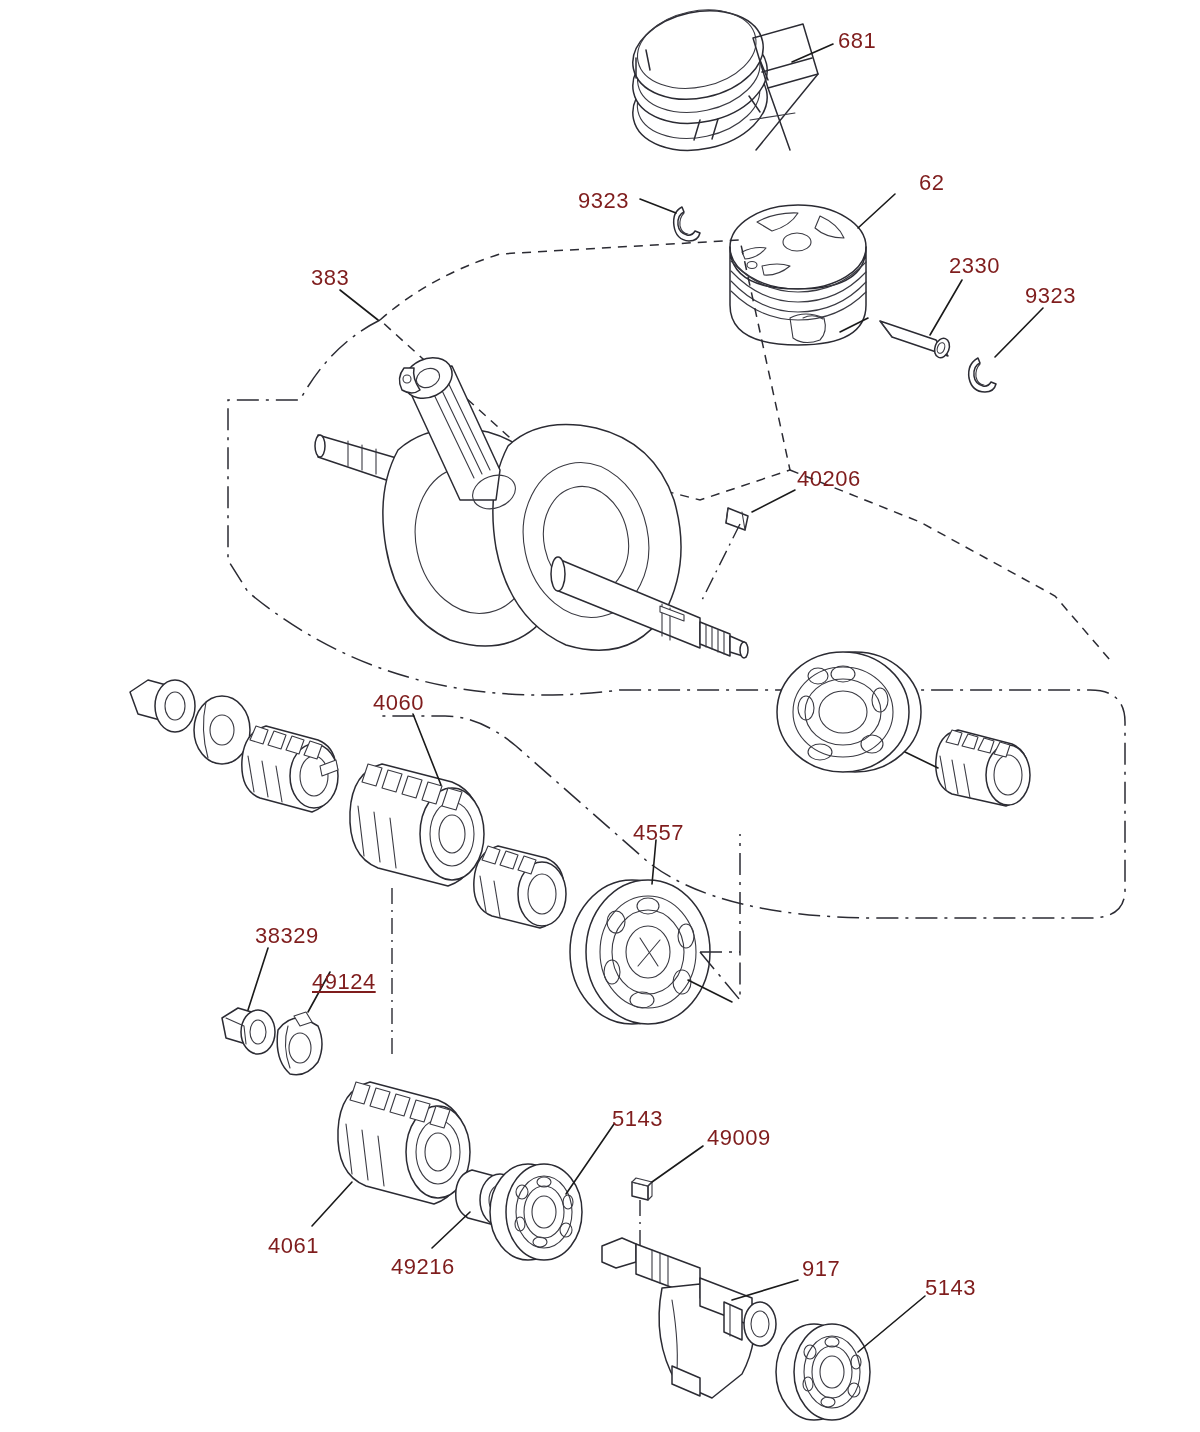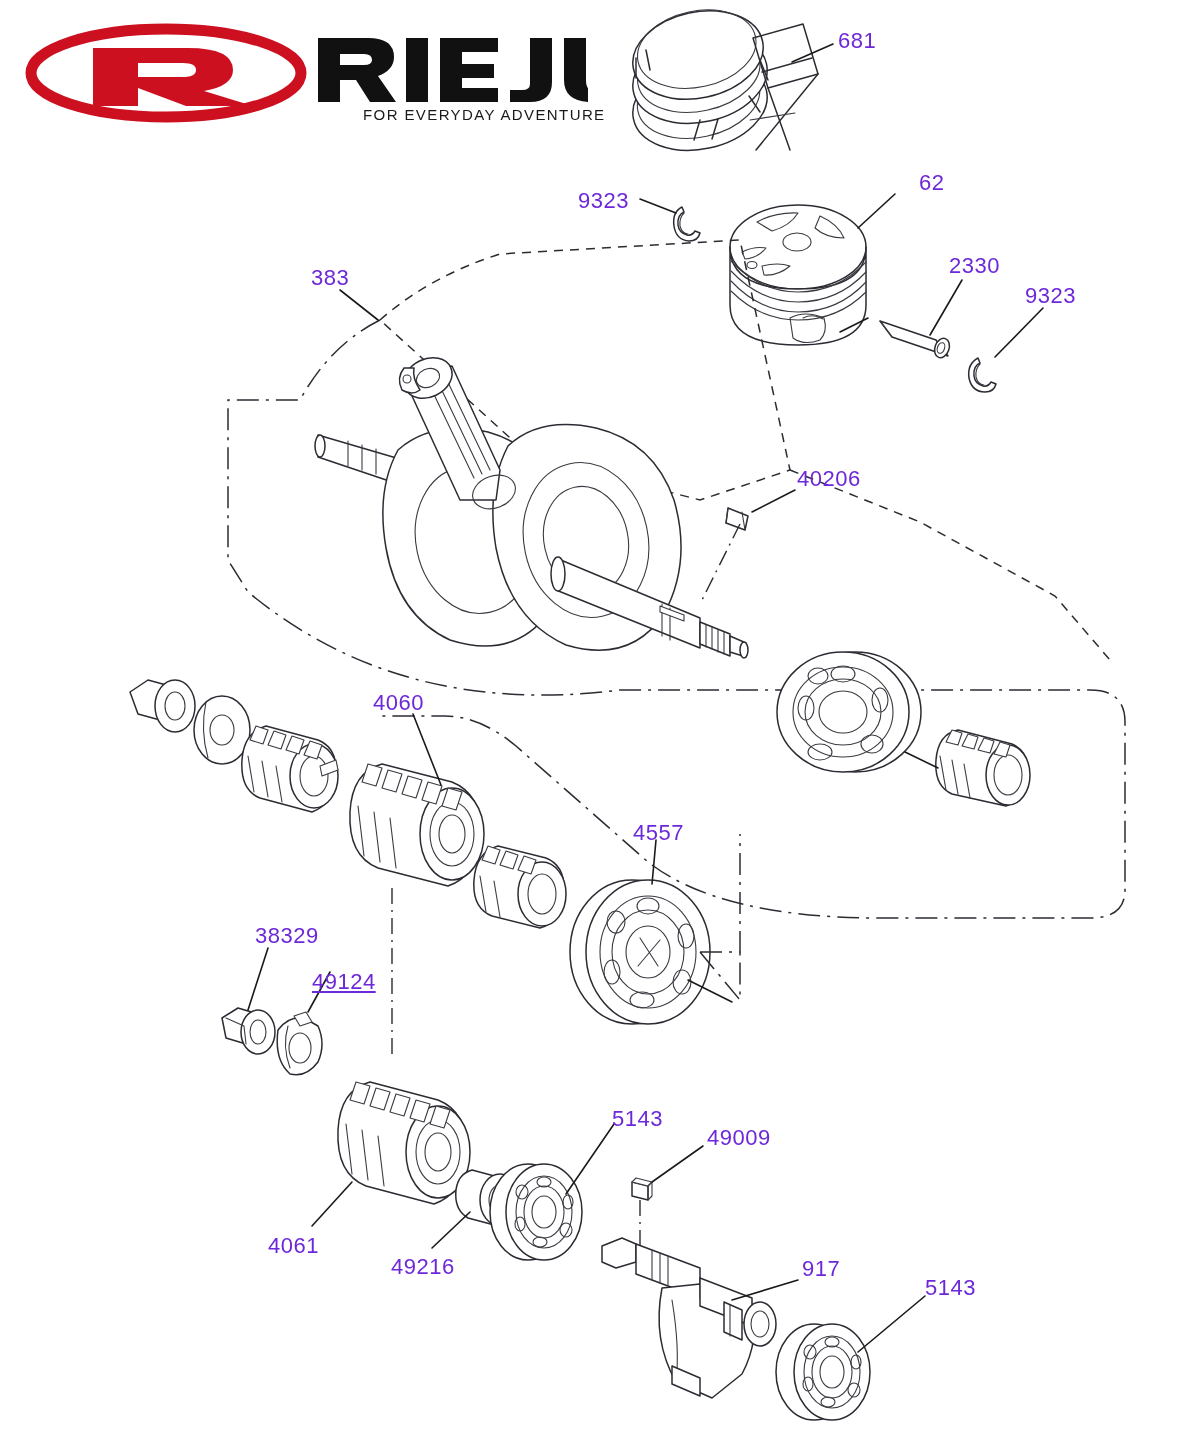--- a/index.html
+++ b/index.html
@@ -34,21 +34,21 @@
     color: #1a1a1a;
     font-family: "Liberation Sans", sans-serif;
     font-stretch: condensed;
     white-space: nowrap;
   }
   
   .callout {
     position: absolute;
     font-family: "Liberation Sans", sans-serif;
     font-size: 22px;
-    color: #6d28d9;
+    color: #7f1d1d;
     letter-spacing: 0.5px;
     white-space: nowrap;
     line-height: 1;
   }
   
   #drawing {
     position: absolute;
     left: 0;
     top: 0;
     width: 1200px;
@@ -108,45 +108,20 @@
     stroke-width: 1.4;
     stroke-dasharray: 16 6 2 6;
     stroke-linecap: butt;
   }
 </style>
 </head>
 <body>
 
 <div id="page">
 
-  <div id="logo">
-    <svg width="570" height="105" viewBox="0 0 570 105">
-
-      <g>
-        <ellipse cx="148" cy="55" rx="135" ry="44" fill="none" stroke="#CC1020" stroke-width="11"></ellipse>
-        <path d="M 75 30 L 170 30 Q 215 30 215 52 Q 215 68 186 73 L 235 88 L 168 88 L 120 70 L 120 88 L 75 88 Z" fill="#CC1020"></path>
-        <path d="M 120 45 L 165 45 Q 178 45 178 52 Q 178 59 165 59 L 120 59 Z" fill="#ffffff"></path>
-      </g>
-
-      <g fill="#111111">
-
-        <path d="M 300 20 L 300 84 L 322 84 L 322 62 L 338 62 L 352 84 L 378 84 L 360 58
-                 Q 376 52 376 39 Q 376 20 350 20 Z M 322 36 L 346 36 Q 354 36 354 42 Q 354 47 346 47 L 322 47 Z"></path>
-
-        <rect x="388" y="20" width="22" height="64"></rect>
-
-        <path d="M 422 20 L 422 84 L 480 84 L 480 70 L 444 70 L 444 60 L 476 60 L 476 46 L 444 46 L 444 34 L 480 34 L 480 20 Z"></path>
-
-        <path d="M 512 20 L 512 66 Q 512 72 504 72 L 492 72 L 492 84 L 512 84 Q 534 84 534 64 L 534 20 Z"></path>
-
-        <path d="M 546 20 L 546 62 Q 546 84 574 84 L 574 72 Q 568 72 568 62 L 568 20 Z"></path>
-      </g>
-    </svg>
-    <div id="logo-tagline">FOR EVERYDAY ADVENTURE</div>
-  </div>
 
   <svg id="drawing" viewBox="0 0 1200 1432">
 
     <g>
       <ellipse class="ln-fill" cx="700" cy="105" rx="68" ry="44" transform="rotate(-12 700 105)"></ellipse>
       <ellipse class="ln-thin" cx="700" cy="98" rx="62" ry="39" transform="rotate(-12 700 105)" fill="none"></ellipse>
       <ellipse class="ln-fill" cx="700" cy="78" rx="68" ry="44" transform="rotate(-12 700 78)"></ellipse>
       <ellipse class="ln-thin" cx="700" cy="72" rx="62" ry="39" transform="rotate(-12 700 78)" fill="none"></ellipse>
       <ellipse class="ln-fill" cx="698" cy="55" rx="66" ry="43" transform="rotate(-12 698 55)"></ellipse>
       <ellipse class="ln-thin" cx="698" cy="49" rx="60" ry="38" transform="rotate(-12 698 55)" fill="none"></ellipse>

